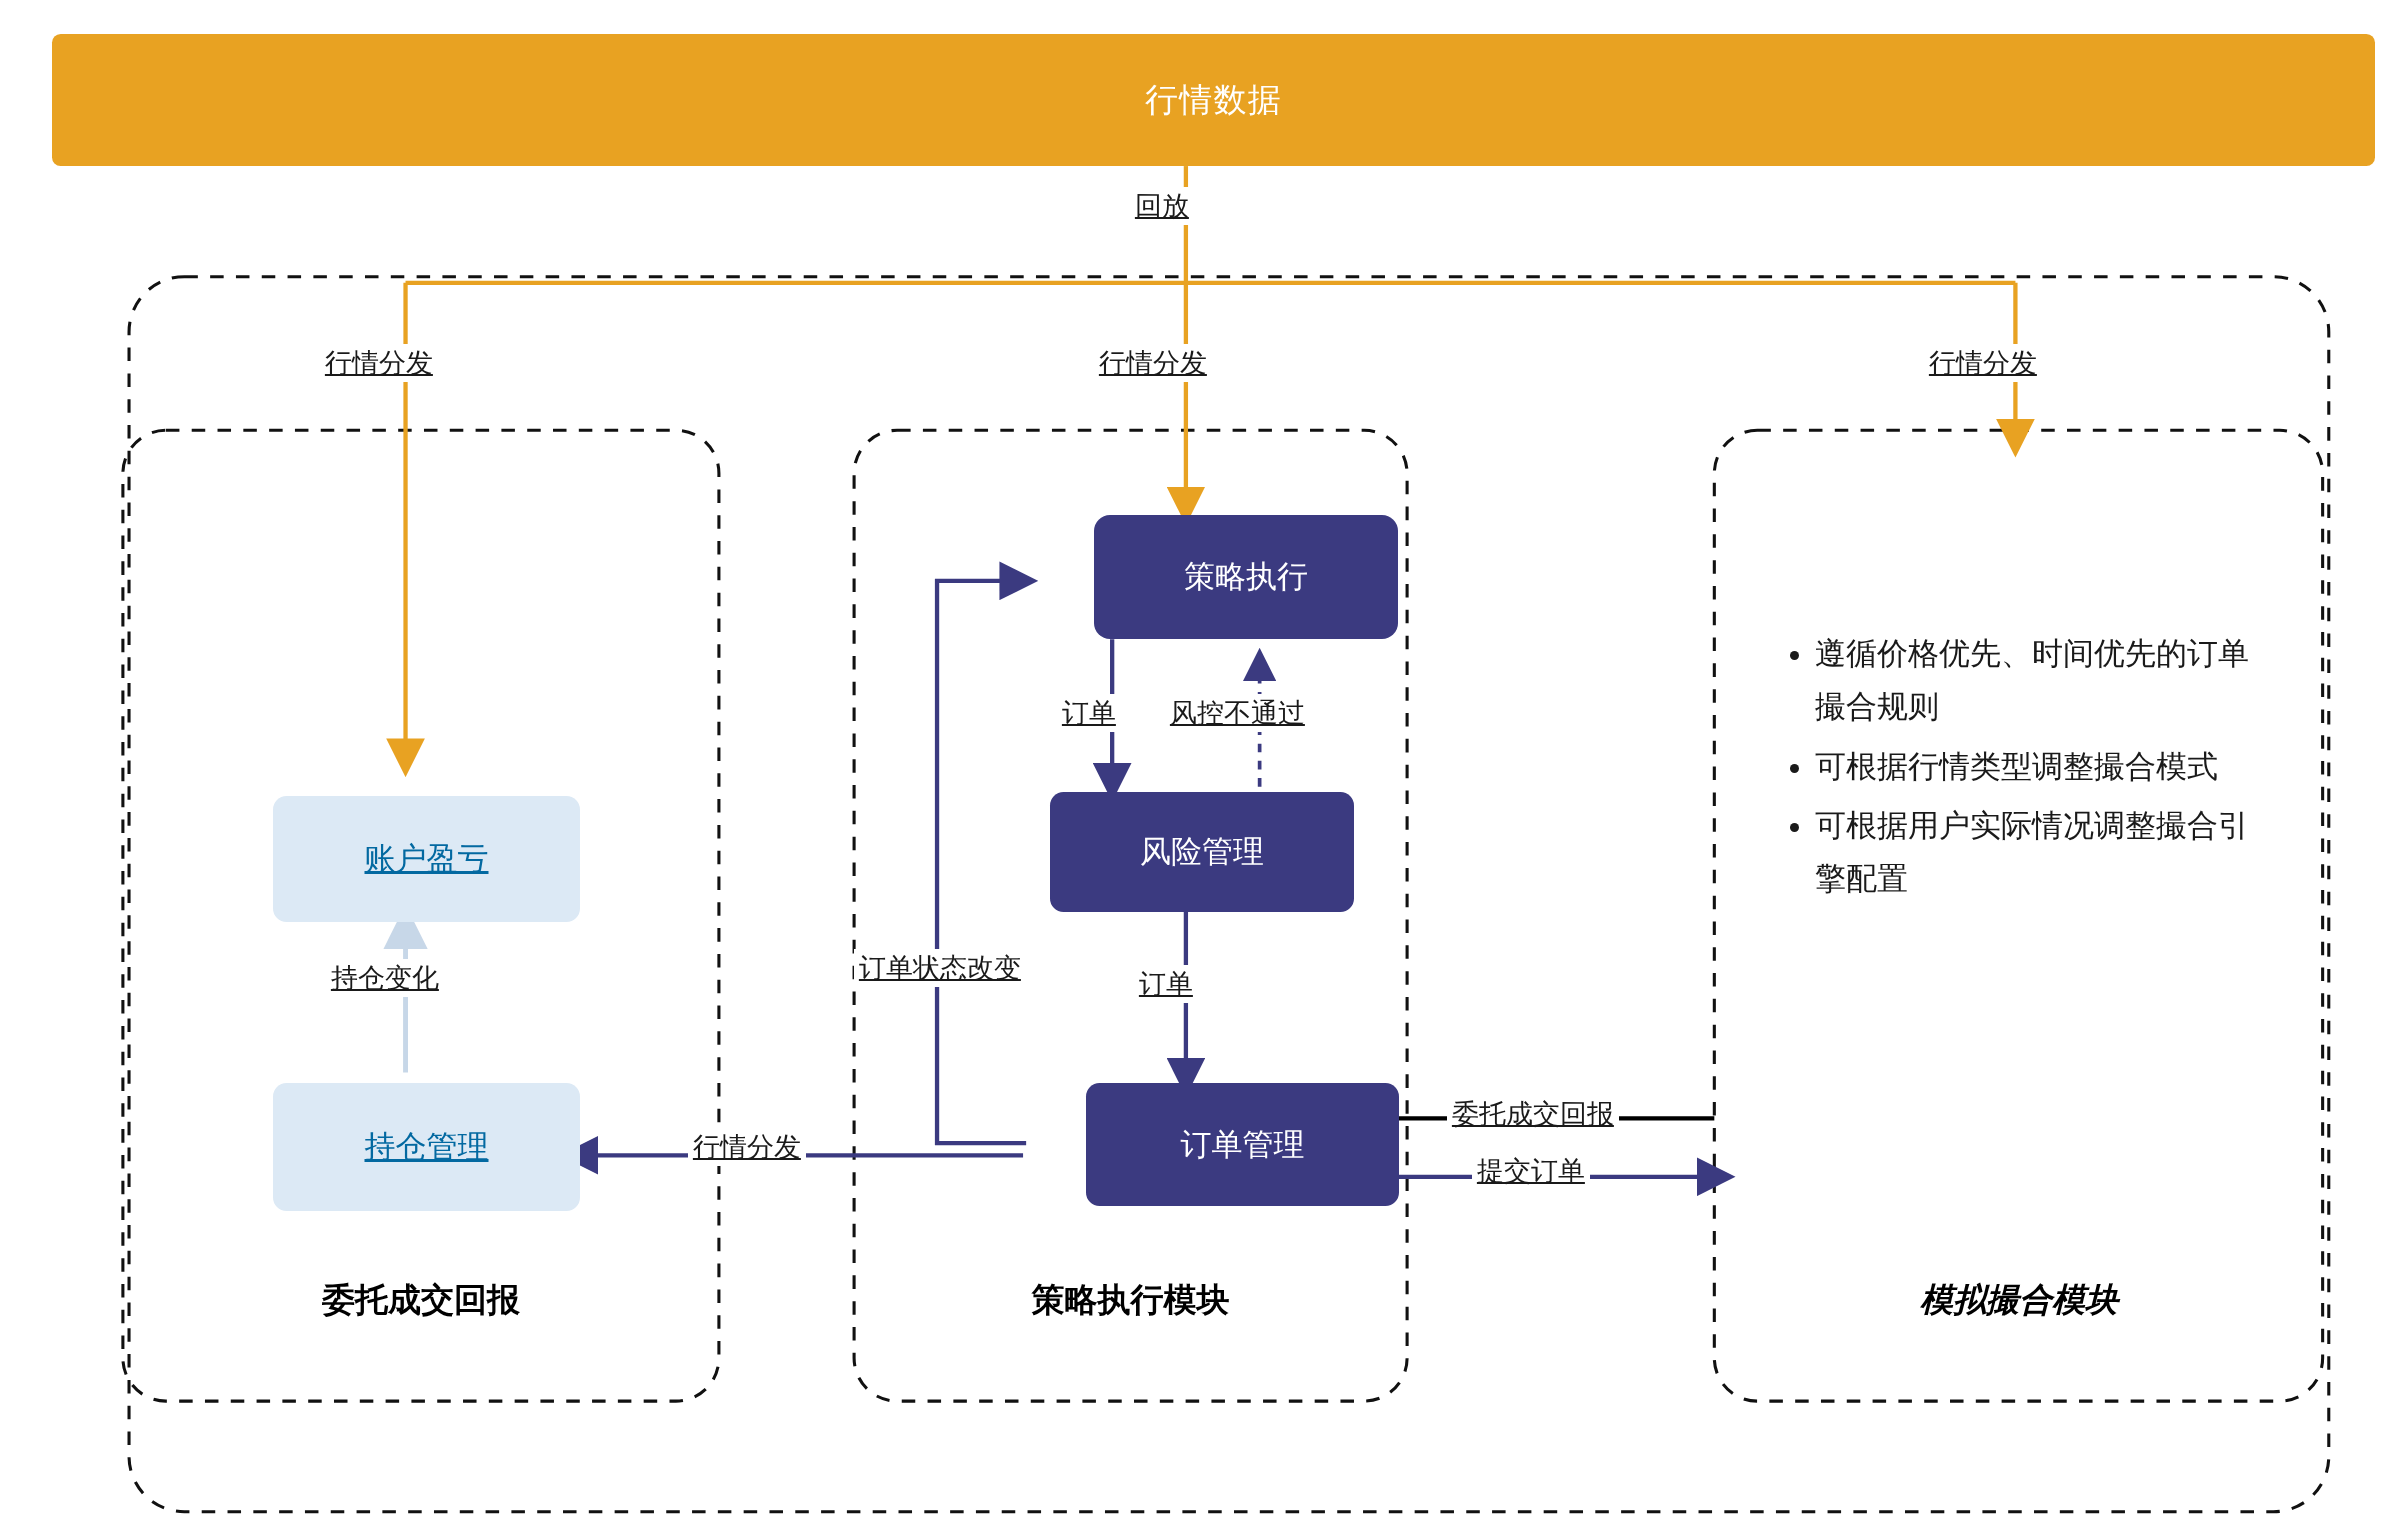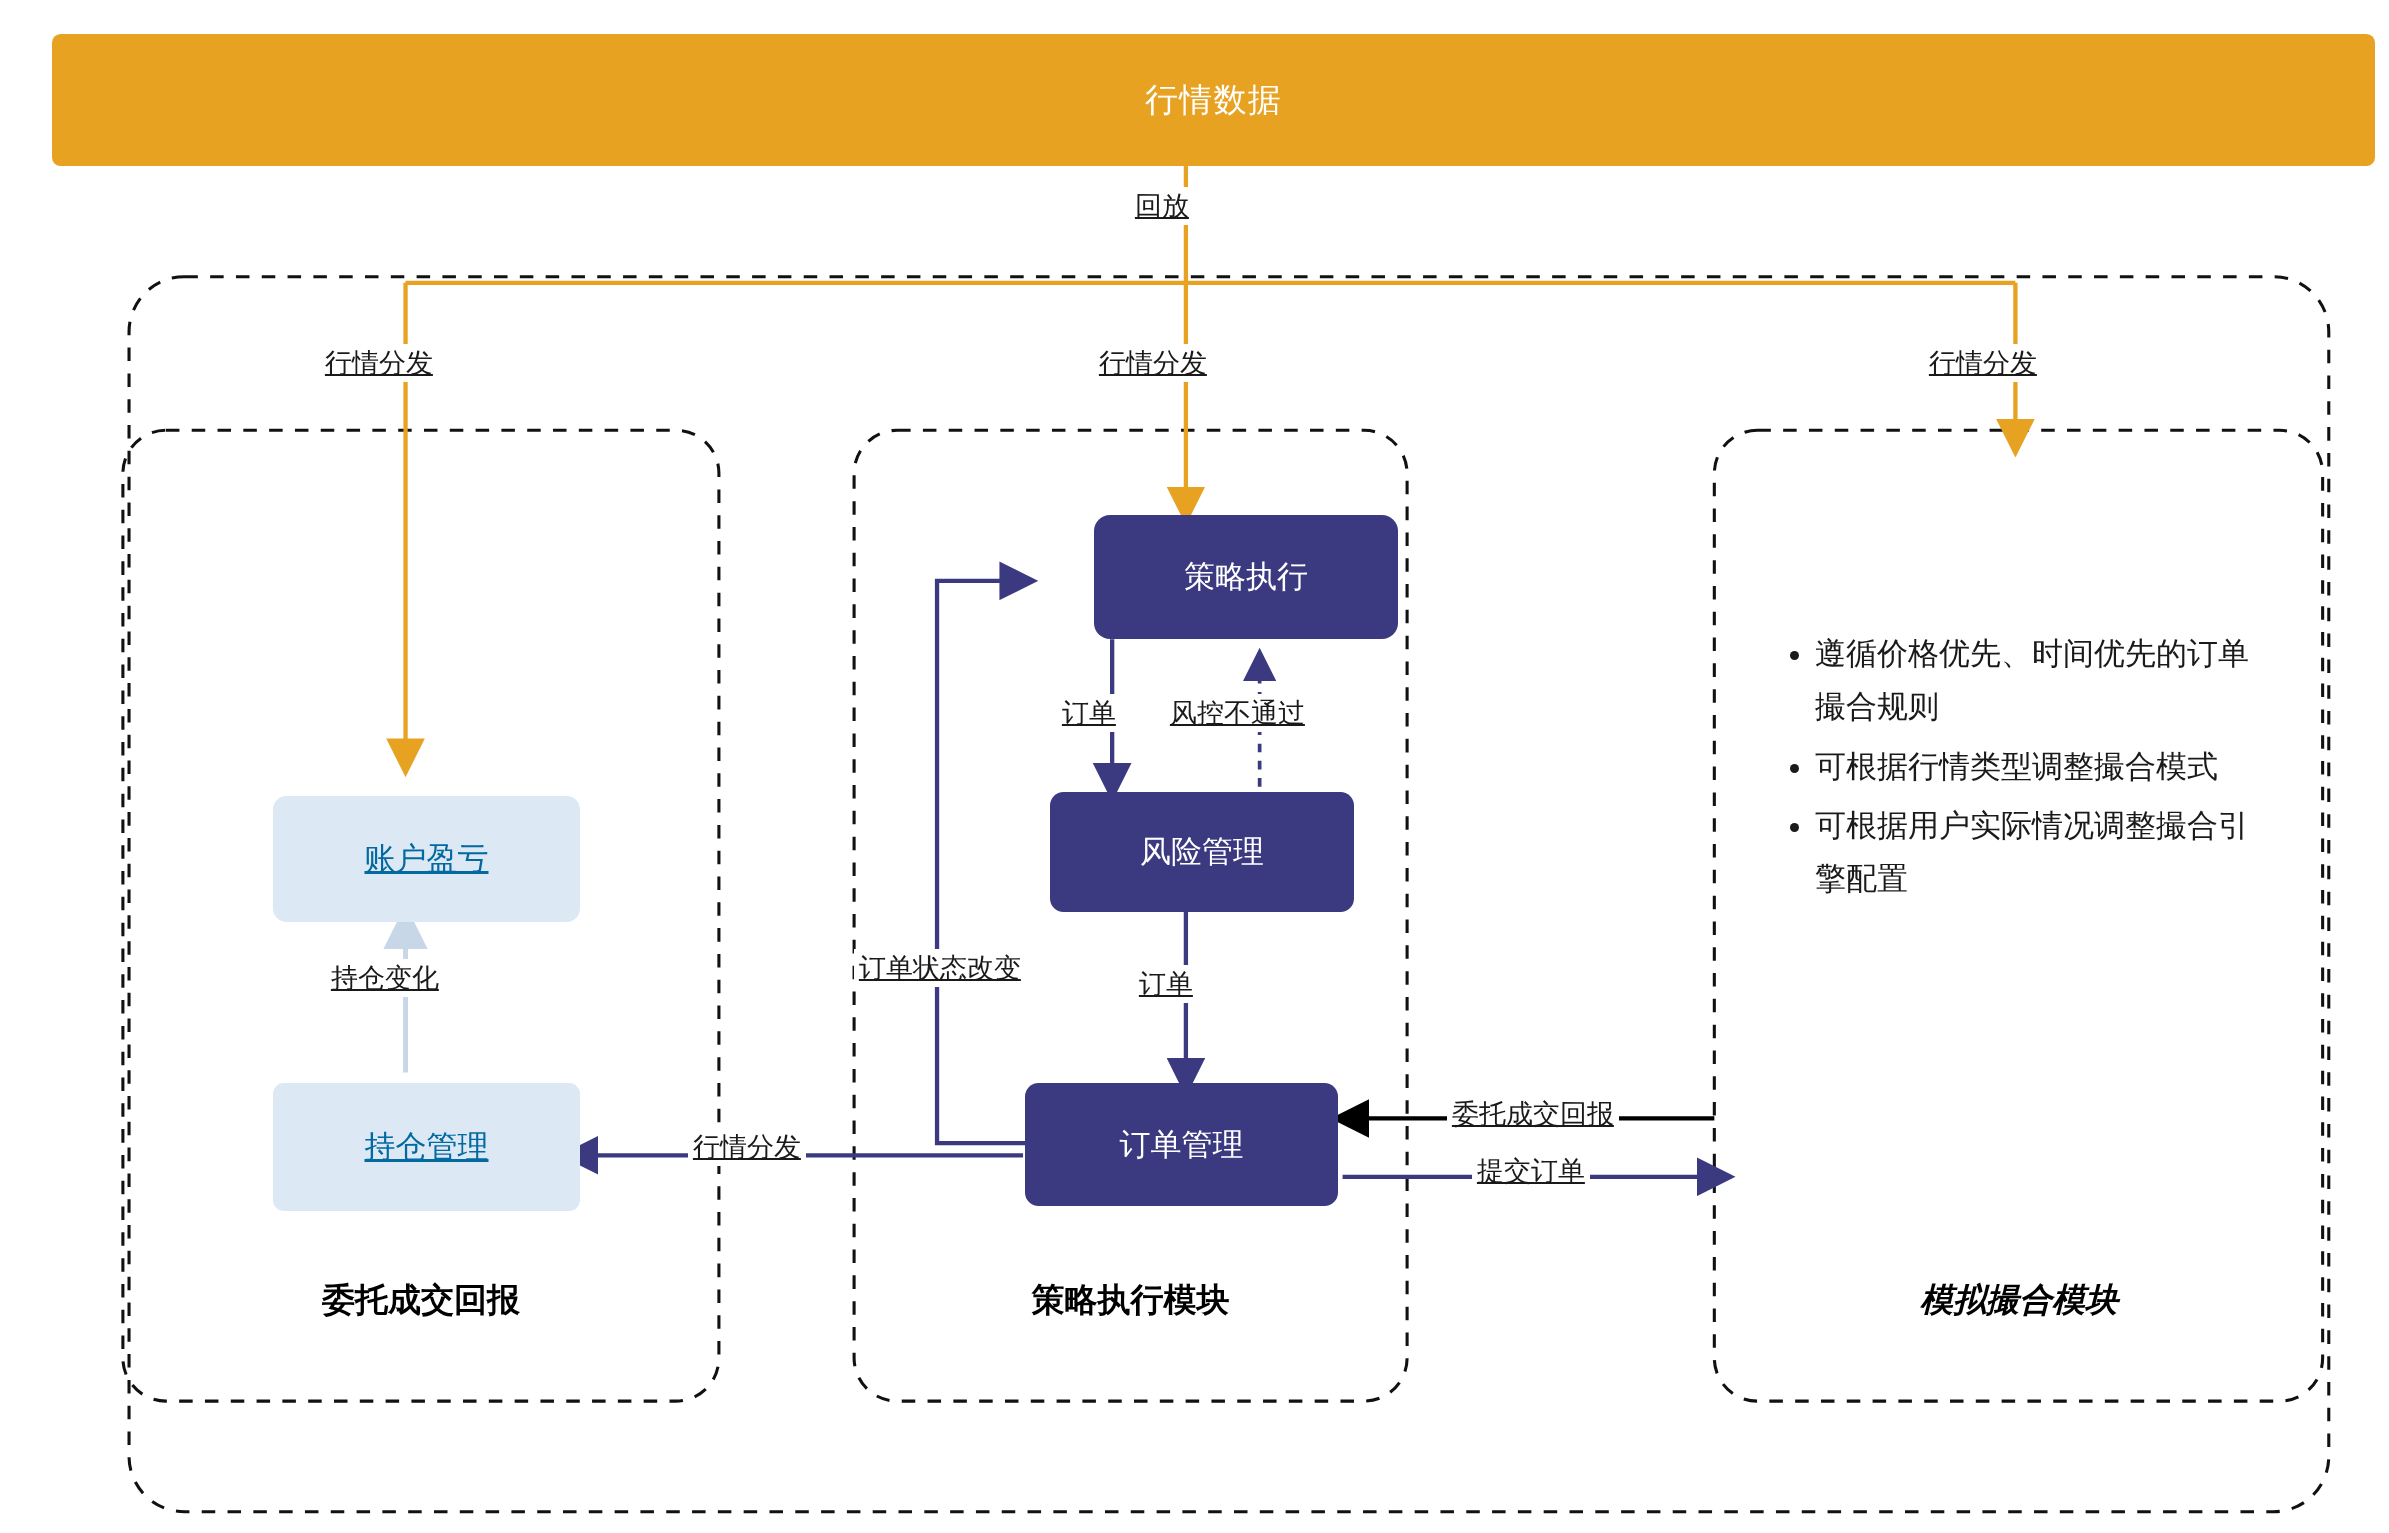--- a/index.html
+++ b/index.html
@@ -141,29 +141,29 @@
   </div>
 
   <div class="node dark-box" style="left:1076px; top:515px; width:304px; height:124px;border-radius:16px;">
     <span>策略执行</span>
   </div>
 
   <div class="node dark-box" style="left:1032px; top:792px; width:304px; height:120px;">
     <span>风险管理</span>
   </div>
 
-  <div class="node dark-box" style="left:1007px; top:1083px; width:313px; height:123px;">
+  <div class="node dark-box" style="left:1068px; top:1083px; width:313px; height:123px;">
     <span>订单管理</span>
   </div>
 
   <div class="node light-box" style="left:255px; top:796px; width:307px; height:126px;">
     <span>账户盈亏</span>
   </div>
 
-  <div class="node light-box" style="left:255px; top:1083px; width:307px; height:128px;border-radius:11px;">
+  <div class="node light-box" style="left:255px; top:1083px; width:307px; height:128px;">
     <span>持仓管理</span>
   </div>
 
   <div class="bullets" style="left:1782px; top:627px; width:492px;">
     <ul>
       <li>遵循价格优先、时间优先的订单撮合规则</li>
       <li>可根据行情类型调整撮合模式</li>
       <li>可根据用户实际情况调整撮合引擎配置</li>
     </ul>
   </div>

